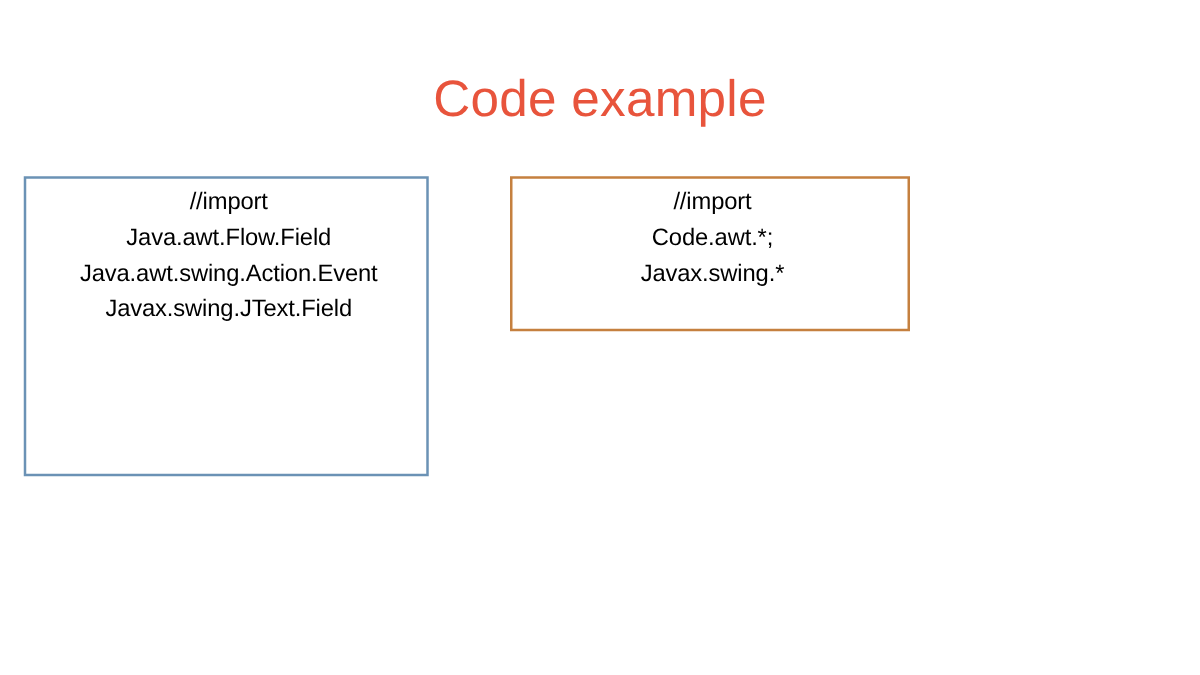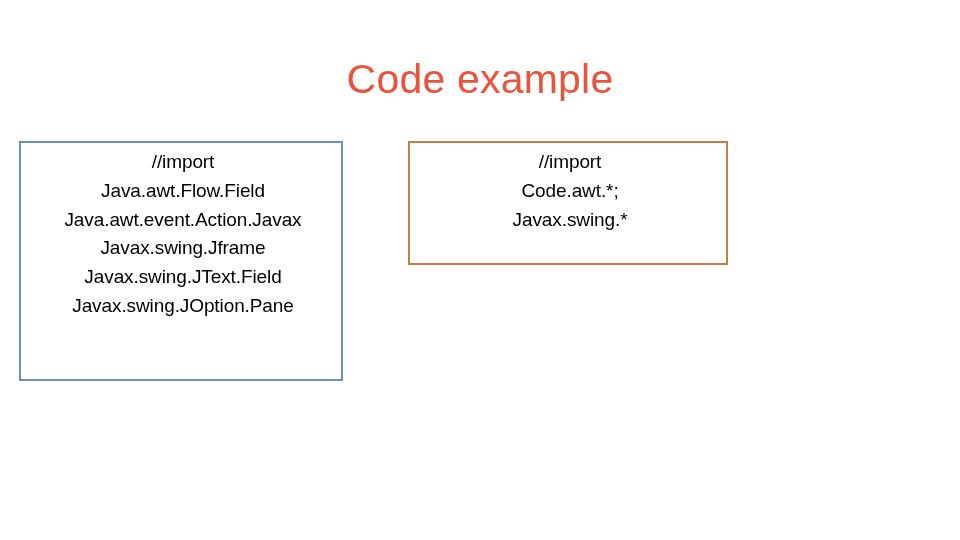--- a/index.html
+++ b/index.html
@@ -72,24 +72,22 @@
 <body>
 
 <div class="slide">
 
   <div class="slide-title">Code example</div>
 
   <div class="code-box left">
     <div class="code-lines">
       <div class="code-line">//import</div>
       <div class="code-line">Java.awt.Flow.Field</div>
-      <div class="code-line">Java.awt.event.Action.Javax</div>
-      <div class="code-line">Javax.swing.Jframe</div>
+      <div class="code-line">Java.awt.swing.Action.Event</div>
       <div class="code-line">Javax.swing.JText.Field</div>
-      <div class="code-line">Javax.swing.JOption.Pane</div>
     </div>
   </div>
 
   <div class="code-box right">
     <div class="code-lines">
       <div class="code-line">//import</div>
       <div class="code-line">Code.awt.*;</div>
       <div class="code-line">Javax.swing.*</div>
     </div>
   </div>

